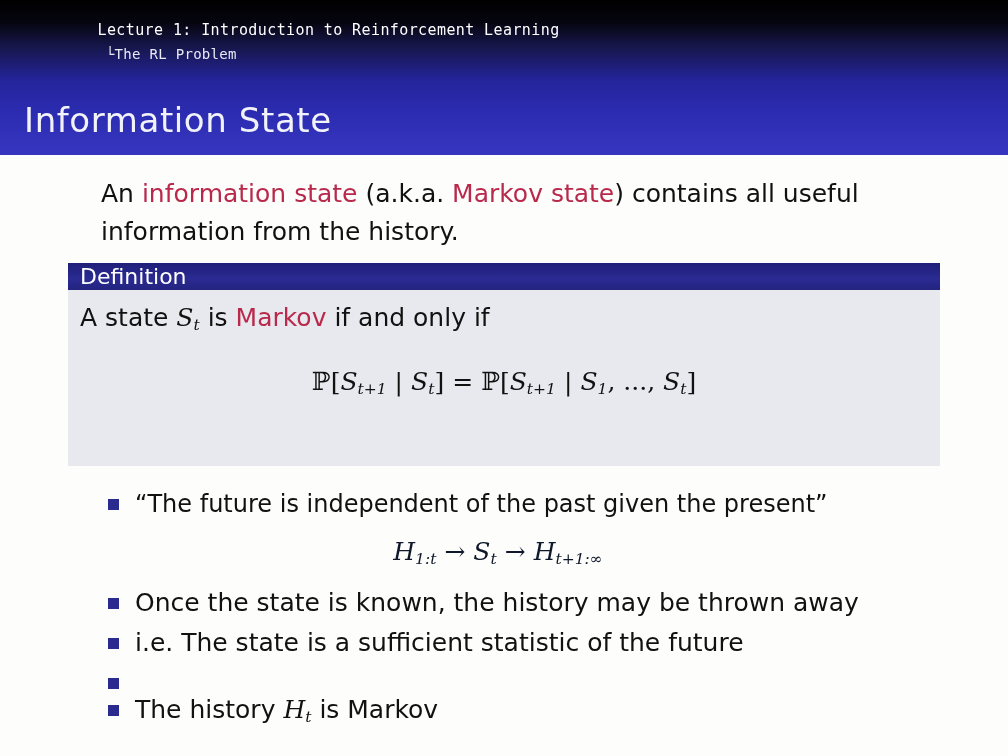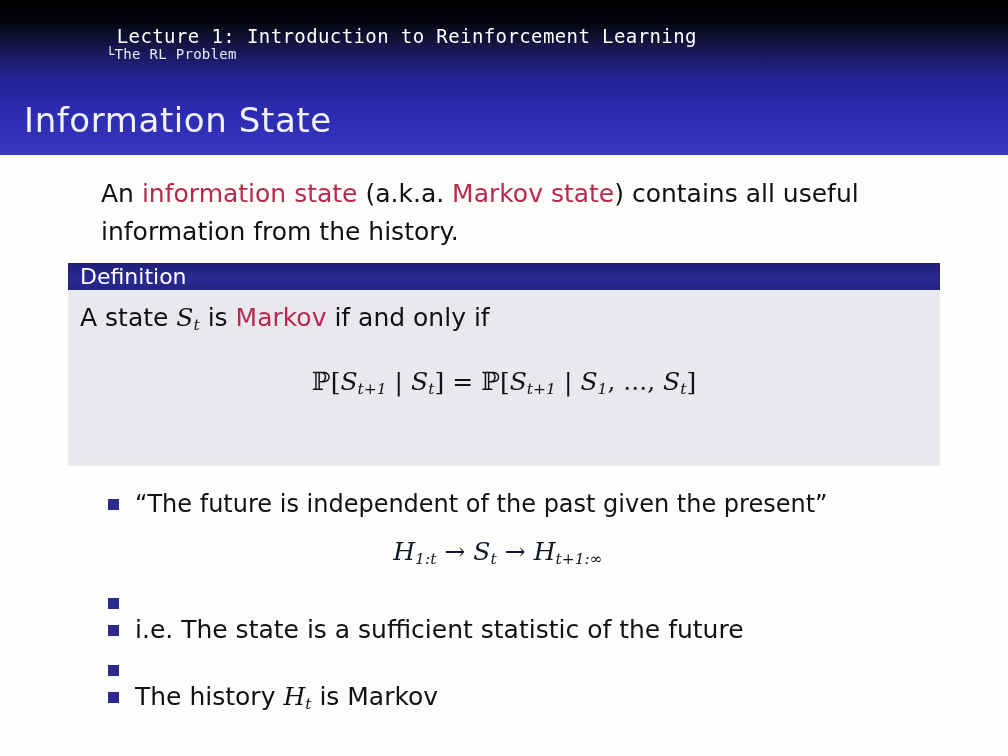--- a/index.html
+++ b/index.html
@@ -35,21 +35,21 @@
     position: absolute;
     left: 0; top: 0;
     width: 100%;
     font-family: "DejaVu Sans Mono", monospace;
     color: #ffffff;
     white-space: pre;
   }
   .crumb-0 {
     position: absolute;
     left: 22px; top: 3px;
-    font-size: 19px;
+    font-size: 15px;
     letter-spacing: 0.4px;
     color: #ffffff;
   }
   .crumb-1 {
     position: absolute;
     left: 36px; top: 30px;
     font-size: 14px;
     letter-spacing: 0.3px;
     color: #e9e9f6;
   }
@@ -232,20 +232,21 @@
 
       <div class="bullet-row quote-row">
         <div class="sq"></div>
         <div class="btext">“The future is independent of the past given the present”</div>
       </div>
 
       <div class="chain-eq"><span class="mi"><span>H</span><sub>1:t</sub></span><span class="mr arrow">→</span><span class="mi"><span>S</span><sub>t</sub></span><span class="mr arrow">→</span><span class="mi"><span>H</span><sub>t+1:∞</sub></span></div>
 
       <div class="bullet-row">
         <div class="sq"></div>
+        <div class="btext">Once the state is known, the history may be thrown away</div>
       </div>
 
       <div class="bullet-row">
         <div class="sq"></div>
         <div class="btext">i.e. The state is a sufficient statistic of the future</div>
       </div>
 
       <div class="bullet-row">
         <div class="sq"></div>
       </div>

